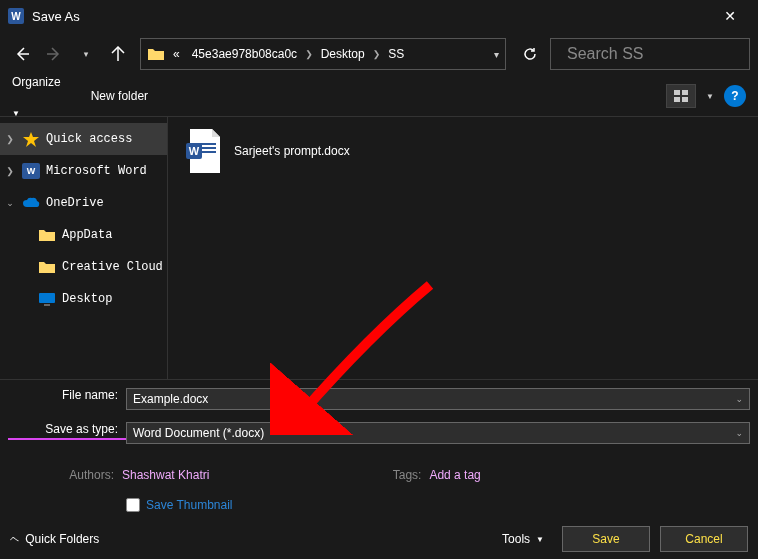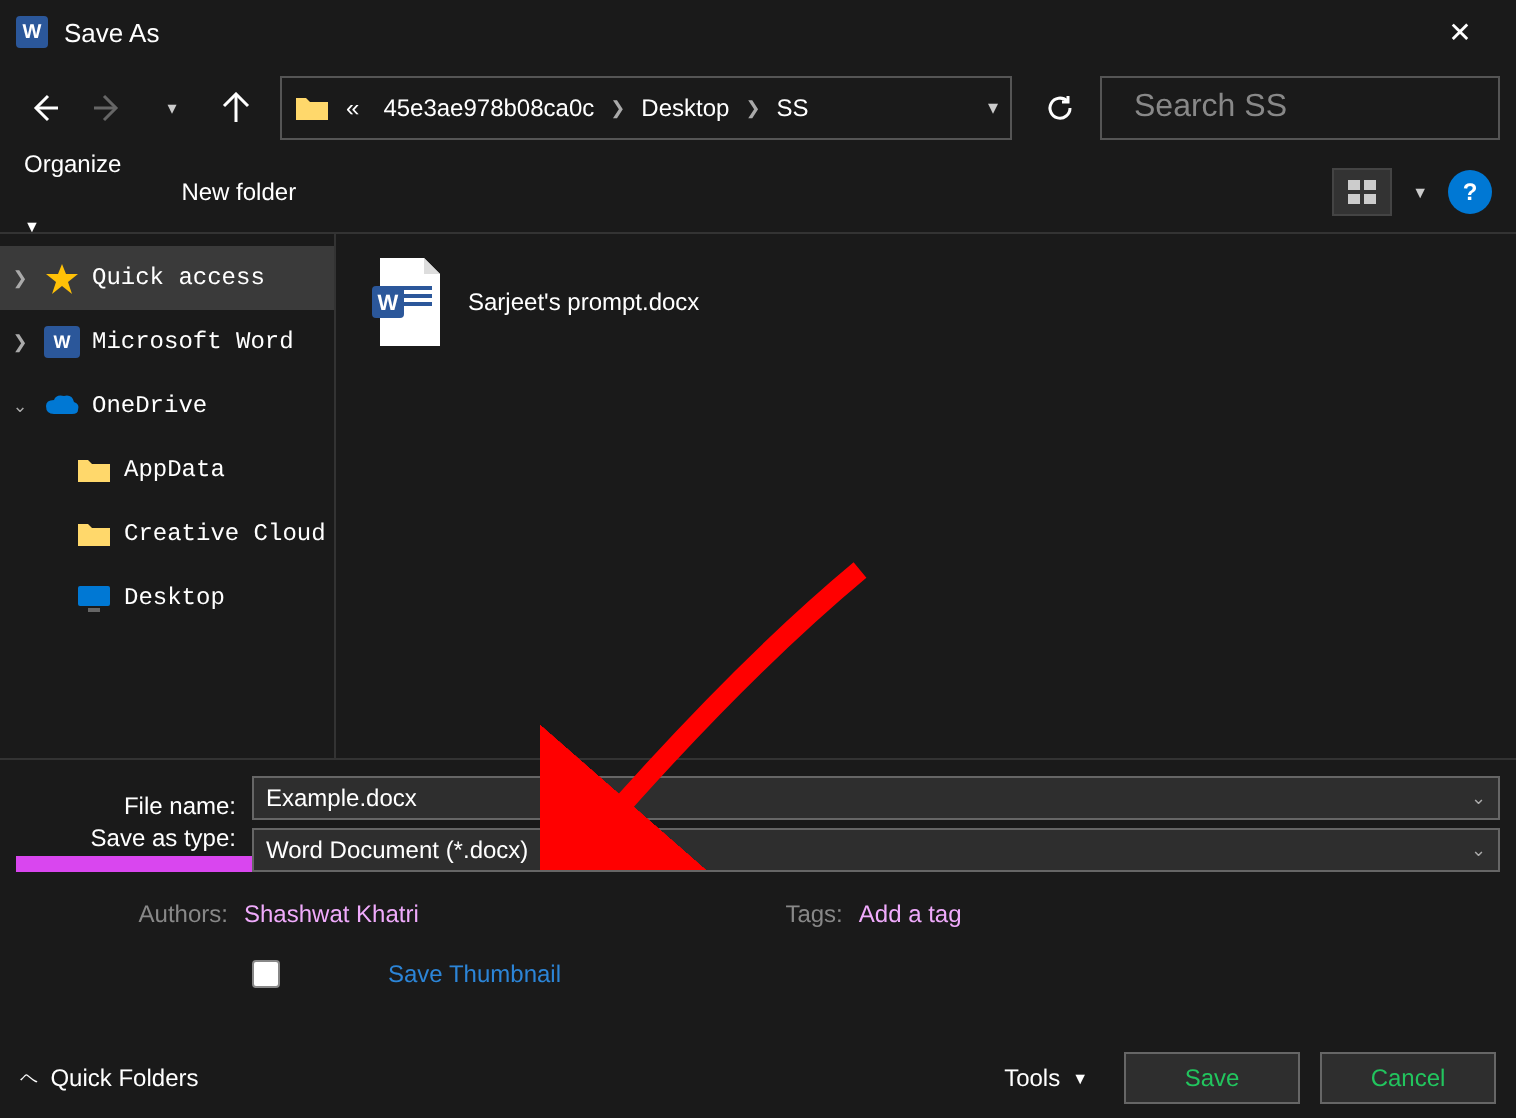--- a/index.html
+++ b/index.html
@@ -35,41 +35,41 @@
 .tree-item .chev { width: 12px; text-align: center; color: #aaa; font-size: 9px; }
 .tree-item .label { color: #fff; font-size: 12px; font-family: Liberation Mono, monospace; }
 .tree-item.child { padding-left: 20px; }
 .ico { width: 18px; height: 16px; position: relative; }
 
 .filearea { flex: 1; padding: 10px 16px; border-top: 1px solid #333; border-bottom: 1px solid #333;}
 .file-item { display: flex; align-items: center; gap: 10px; width: fit-content; cursor: pointer; }
 .file-icon-big { width: 40px; height: 48px; position: relative; }
 
 .form-area { padding: 8px 8px 4px 8px; }
-.form-row { display: flex; align-items: flex-end; margin-bottom: 2px; }
+.form-row { display: flex; align-items: flex-start; margin-bottom: 12px; }
 .form-row .lbl { width: 118px; text-align: right; padding-right: 8px; color: #fff; }
-.form-row .lbl.underline { border-bottom: 8px solid #d946ef; padding-bottom: 2px; }
+.form-row .lbl.underline { border-bottom: 2px solid #d946ef; padding-bottom: 2px; }
 .form-row .field { flex: 1; height: 22px; background: #2e2e2e; border: 1px solid #666; display: flex; align-items: center; padding: 0 6px; position: relative; }
 .form-row .field .chev-d { position: absolute; right: 6px; color: #aaa; font-size: 9px; }
 .form-row input.fn { background: transparent; border: none; color: #fff; outline: none; flex: 1; font-size: 12px; }
 
 .meta-row { display: flex; align-items: center; padding: 8px 8px 8px 42px; gap: 8px; }
 .meta-row .mlbl { color: #888; width: 72px; text-align: right;}
 .meta-row .mval { color: #f0abfc; cursor: pointer; }
 .meta-row .gap { width: 156px; }
 
 .thumb-row { display: flex; align-items: center; padding: 8px 0 8px 126px; gap: 6px; }
 .thumb-row .cbox { width: 14px; height: 14px; border: 1px solid #888; background: #fff; border-radius: 2px; cursor: pointer; }
-.thumb-row .clbl { color: #2c85d7; margin-left: 48px; }
+.thumb-row .clbl { color: #2c85d7; }
 
 .footer { position: absolute; bottom: 0; left: 0; right: 0; height: 40px; display: flex; align-items: center; padding: 0 10px; gap: 10px; }
 .footer .hide { display: flex; align-items: center; gap: 6px; cursor: pointer; }
 .footer .spacer { flex: 1; }
 .footer .tools { display: flex; align-items: center; gap: 6px; cursor: pointer; margin-right: 8px; }
-.footer .btn { width: 88px; height: 26px; border: 1px solid #666; background: #2e2e2e; color: #22c55e; display: flex; align-items: center; justify-content: center; cursor: pointer; }
+.footer .btn { width: 88px; height: 26px; border: 1px solid #666; background: #2e2e2e; color: #fde047; display: flex; align-items: center; justify-content: center; cursor: pointer; }
 
 .arrow-overlay { position: absolute; top: 275px; left: 270px; pointer-events: none; z-index: 100;}
 
 svg { display: block; }
 </style>
 </head>
 <body>
 
 <div class="titlebar">
   <div class="app-icon">W</div>

